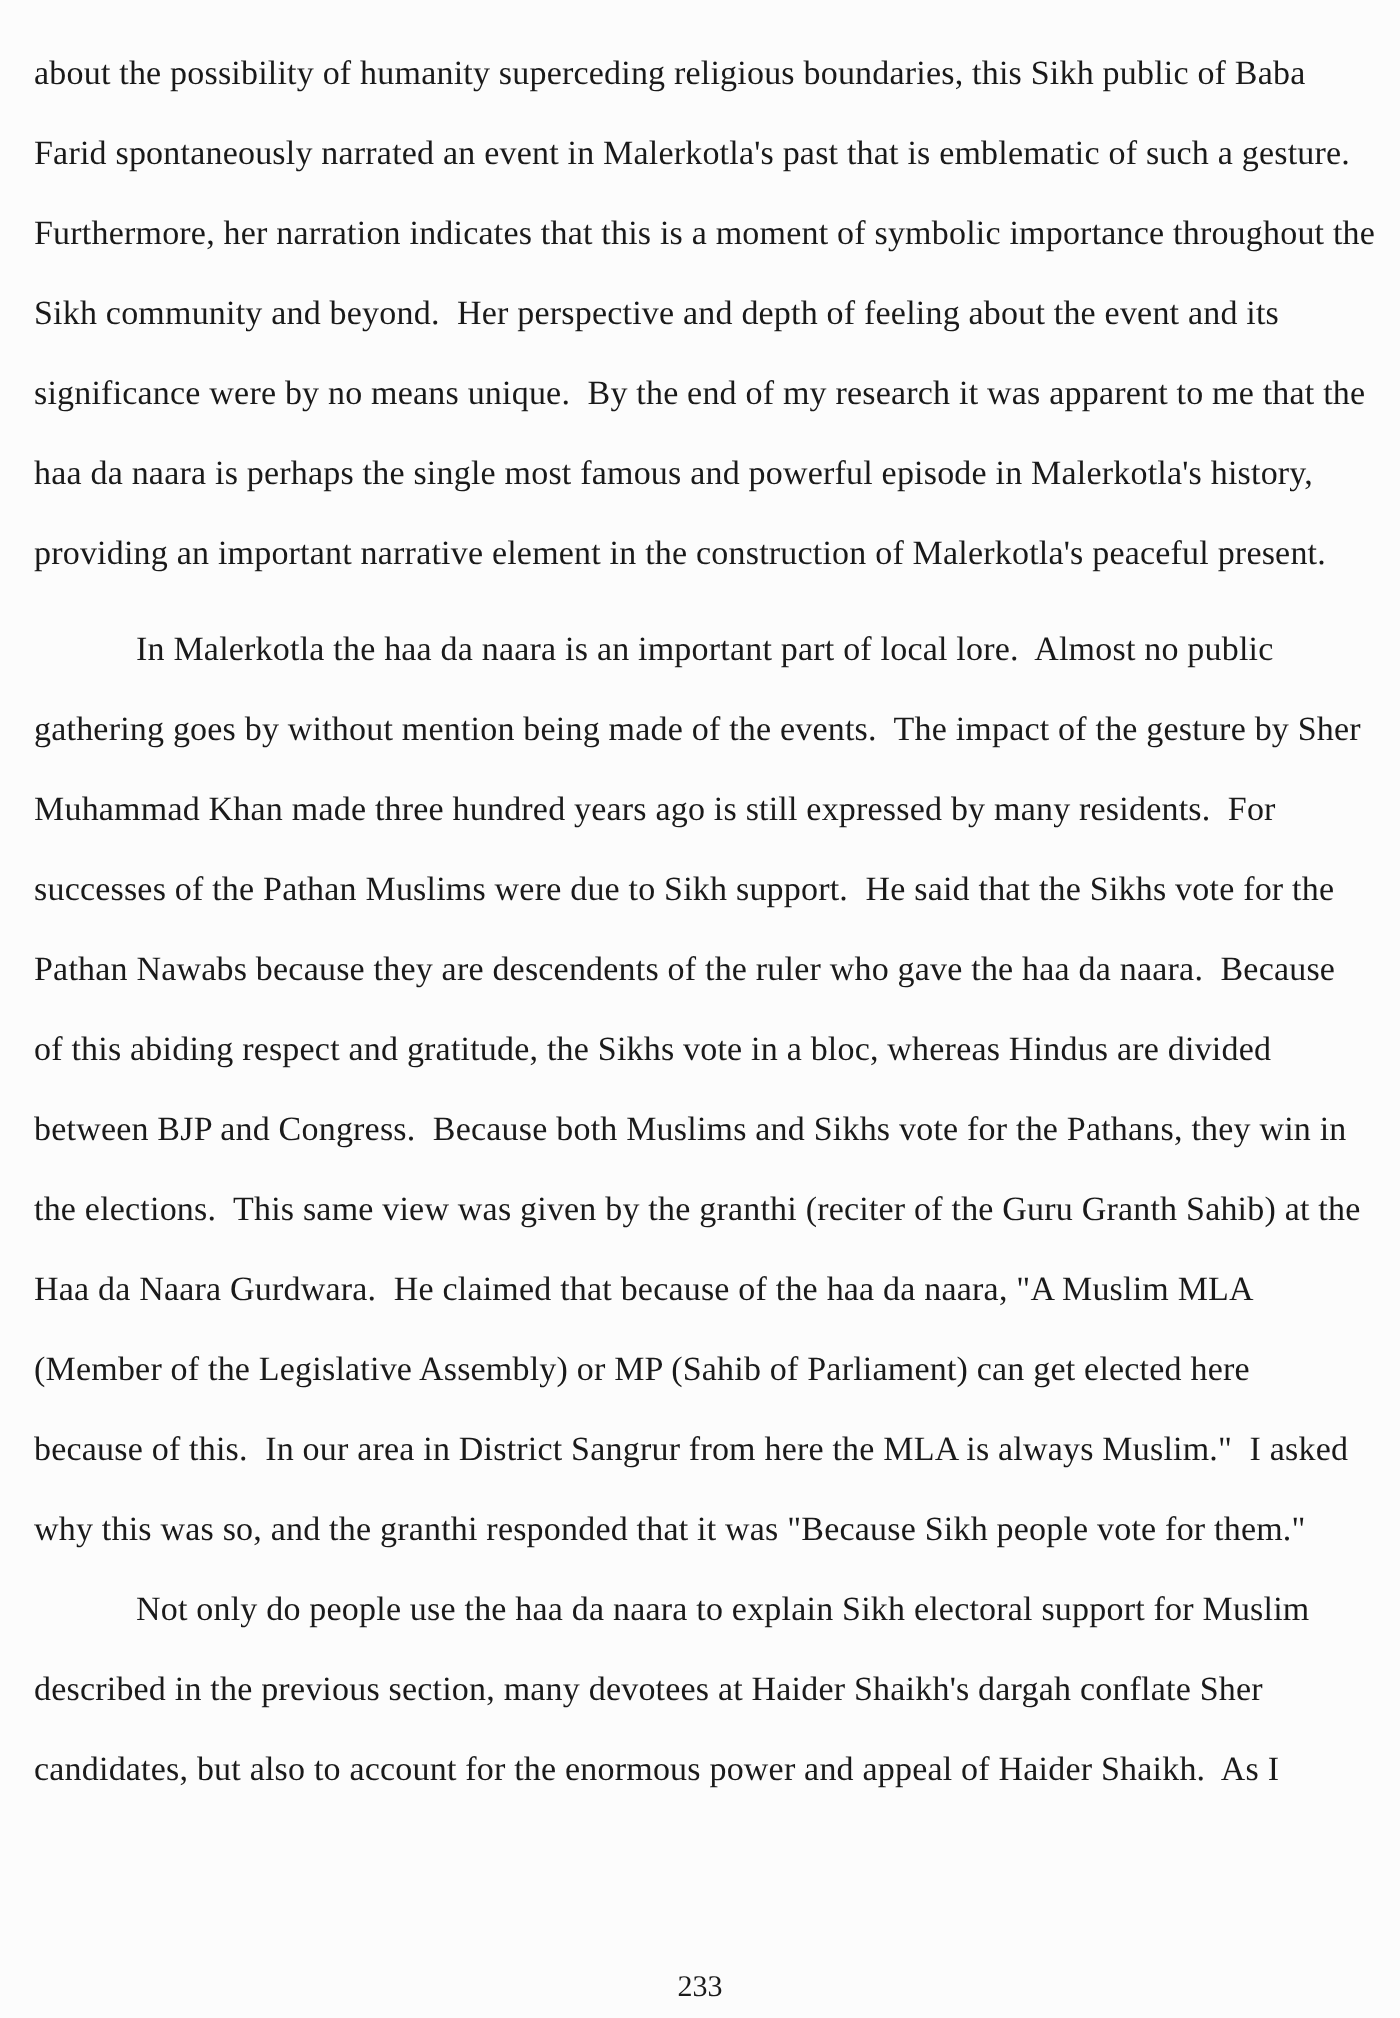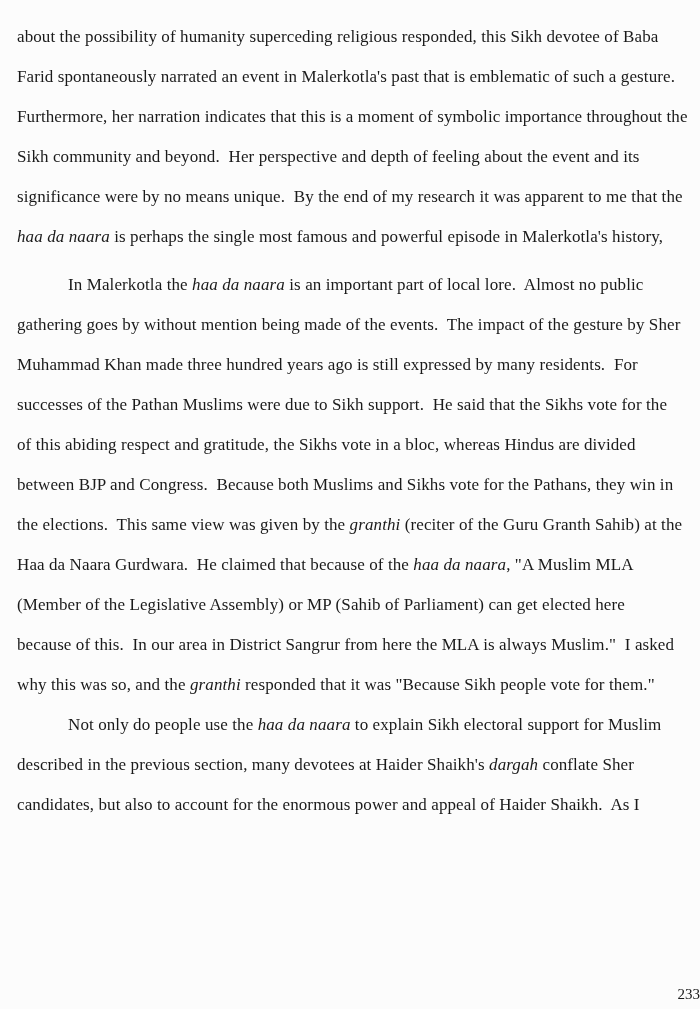--- a/index.html
+++ b/index.html
@@ -34,50 +34,51 @@
     height: 40px;
     line-height: 40px;
     font-size: 17px;
     white-space: pre;
     letter-spacing: 0.1px;
   }
   .line.first-indent {
     padding-left: 51px;
   }
   .seg-italic {
-    font-style: italic;
   }
   .page-number {
     position: absolute;
     top: 985px;
     left: 0;
     width: 700px;
-    text-align: right;
+    text-align: center;
     font-size: 15px;
     line-height: 18px;
   }
 </style>
 </head>
 <body style="background: rgb(252, 252, 252); color: rgb(26, 26, 26);">
 
 <main class="page">
   <section class="text-block">
       <div class="para">
-        <div class="line"><span class="seg-normal">about the possibility of humanity superceding religious responded, this Sikh devotee of Baba</span></div>
+        <div class="line"><span class="seg-normal">about the possibility of humanity superceding religious boundaries, this Sikh public of Baba</span></div>
         <div class="line"><span class="seg-normal">Farid spontaneously narrated an event in Malerkotla's past that is emblematic of such a gesture.</span></div>
         <div class="line"><span class="seg-normal">Furthermore, her narration indicates that this is a moment of symbolic importance throughout the</span></div>
         <div class="line"><span class="seg-normal">Sikh community and beyond.  Her perspective and depth of feeling about the event and its</span></div>
         <div class="line"><span class="seg-normal">significance were by no means unique.  By the end of my research it was apparent to me that the</span></div>
         <div class="line"><span class="seg-italic">haa da naara</span><span class="seg-normal"> is perhaps the single most famous and powerful episode in Malerkotla's history,</span></div>
+        <div class="line"><span class="seg-normal">providing an important narrative element in the construction of Malerkotla's peaceful present.</span></div>
       </div>
       <div class="para space-before">
         <div class="line first-indent"><span class="seg-normal">In Malerkotla the </span><span class="seg-italic">haa da naara</span><span class="seg-normal"> is an important part of local lore.  Almost no public</span></div>
         <div class="line"><span class="seg-normal">gathering goes by without mention being made of the events.  The impact of the gesture by Sher</span></div>
         <div class="line"><span class="seg-normal">Muhammad Khan made three hundred years ago is still expressed by many residents.  For</span></div>
         <div class="line"><span class="seg-normal">successes of the Pathan Muslims were due to Sikh support.  He said that the Sikhs vote for the</span></div>
+        <div class="line"><span class="seg-normal">Pathan Nawabs because they are descendents of the ruler who gave the </span><span class="seg-italic">haa da naara</span><span class="seg-normal">.  Because</span></div>
         <div class="line"><span class="seg-normal">of this abiding respect and gratitude, the Sikhs vote in a bloc, whereas Hindus are divided</span></div>
         <div class="line"><span class="seg-normal">between BJP and Congress.  Because both Muslims and Sikhs vote for the Pathans, they win in</span></div>
         <div class="line"><span class="seg-normal">the elections.  This same view was given by the </span><span class="seg-italic">granthi</span><span class="seg-normal"> (reciter of the Guru Granth Sahib) at the</span></div>
         <div class="line"><span class="seg-normal">Haa da Naara Gurdwara.  He claimed that because of the </span><span class="seg-italic">haa da naara</span><span class="seg-normal">, "A Muslim MLA</span></div>
         <div class="line"><span class="seg-normal">(Member of the Legislative Assembly) or MP (Sahib of Parliament) can get elected here</span></div>
         <div class="line"><span class="seg-normal">because of this.  In our area in District Sangrur from here the MLA is always Muslim."  I asked</span></div>
         <div class="line"><span class="seg-normal">why this was so, and the </span><span class="seg-italic">granthi</span><span class="seg-normal"> responded that it was "Because Sikh people vote for them."</span></div>
       </div>
       <div class="para">
         <div class="line first-indent"><span class="seg-normal">Not only do people use the </span><span class="seg-italic">haa da naara</span><span class="seg-normal"> to explain Sikh electoral support for Muslim</span></div>

